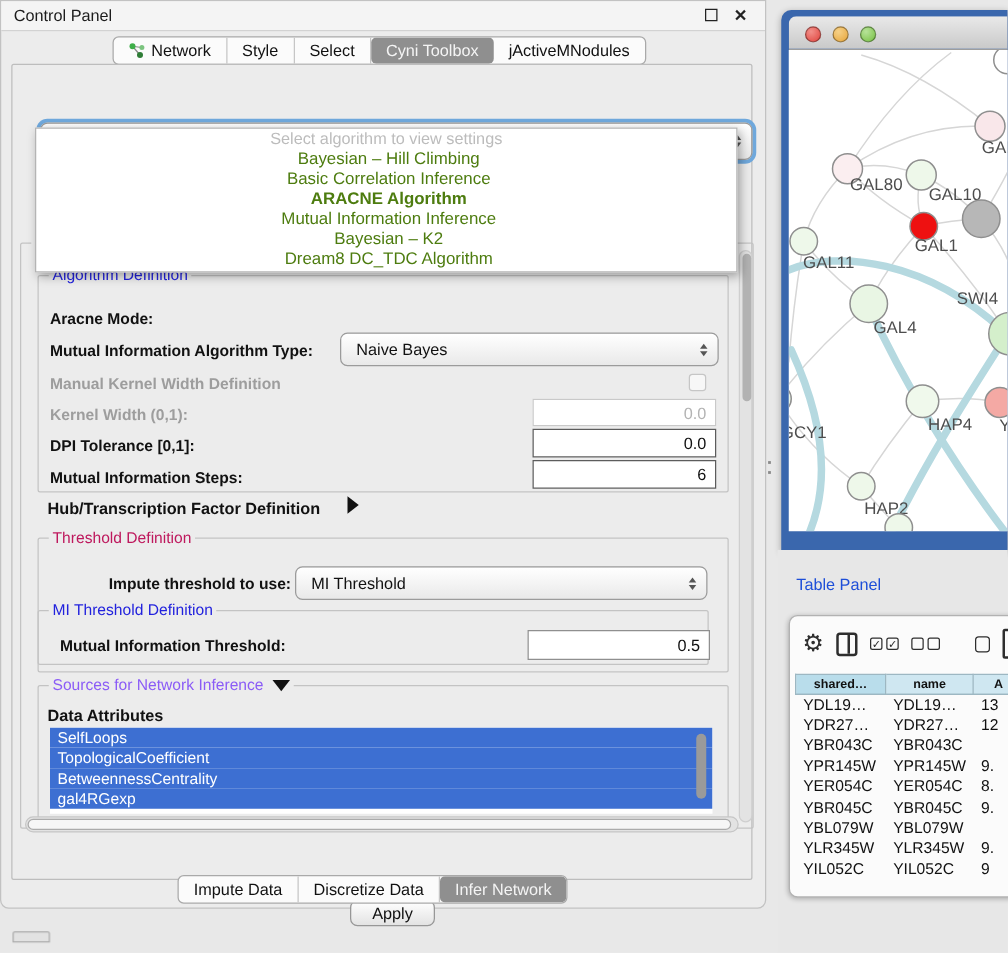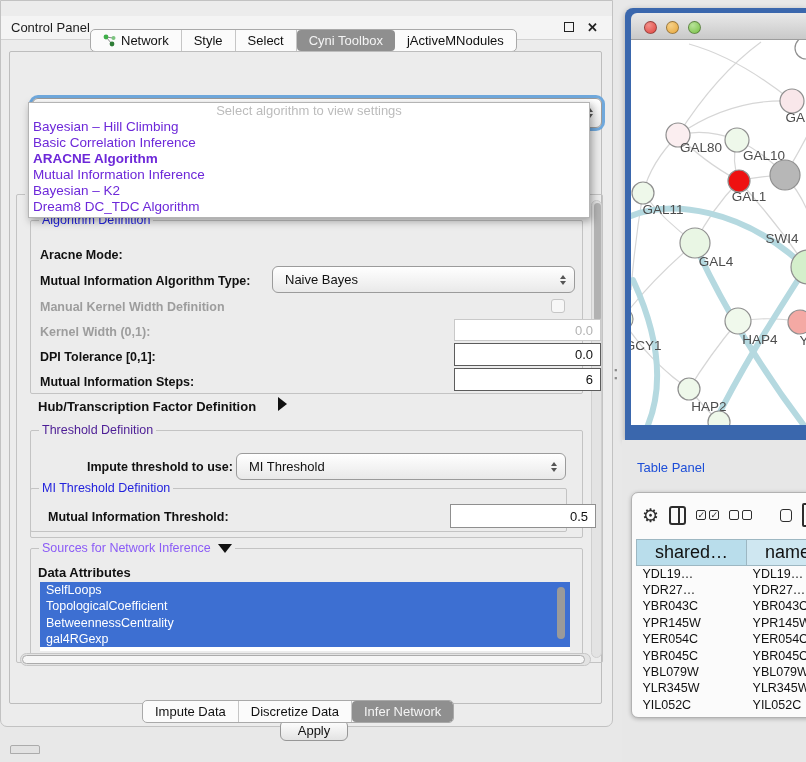--- a/index.html
+++ b/index.html
@@ -4,21 +4,21 @@
 <style>
   * { margin:0; padding:0; box-sizing:border-box; }
   html,body { width:806px; height:762px; overflow:hidden; background:#e8e8e8;
     font-family:"Liberation Sans", sans-serif; -webkit-font-smoothing:antialiased; }
   .abs { position:absolute; }
 
   
   #control-panel { left:0; top:8; width:613px; height:727px; background:#ececec;
     border:1px solid #c2c2c2; border-radius:0 0 7px 7px; }
   #cp-titlebar { left:0; top:0; width:100%; height:24px; background:#f4f4f4;
-    border-bottom:1px solid #d2d2d2;margin-top:15px; }
+    border-bottom:1px solid #d2d2d2; }
   #cp-title { left:10px; top:4px; font-size:13px; color:#1c1c1c; }
   .win-btn { top:4px; width:15px; height:15px; font-size:13px; color:#222; text-align:center; line-height:15px; }
   #cp-float { right:36px; }
   #cp-close { right:12px; font-weight:bold; }
   #cp-float .sq { display:inline-block; width:10px; height:10px; border:1.6px solid #222; margin-top:2px; }
 
   
   .tabbar { display:flex; border:1px solid #a9a9a9; border-radius:5px; background:#fbfbfb; height:23px; overflow:hidden; }
   .tab { display:flex; align-items:center; gap:5px; padding:0 12px; font-size:13px; color:#111;
     border-right:1px solid #c6c6c6; background:transparent; cursor:default; white-space:nowrap; }
@@ -39,34 +39,34 @@
   .combo .arrows i { width:0; height:0; border-left:3.5px solid transparent; border-right:3.5px solid transparent; }
   .combo .arrows i.up { border-bottom:4.5px solid #555; }
   .combo .arrows i.dn { border-top:4.5px solid #555; }
   .combo.focusring { box-shadow:0 0 0 3px #6fa8dc; }
   .combo.ghost { color:#9e9e9e; background:#f1f1f1; }
 
   
   #algo-popup { left:18px; top:50px; width:562px; background:#ffffff; border:1px solid #b4b4b4;
     box-shadow:2px 3px 8px rgba(0,0,0,.35); z-index:40; padding-bottom:2px; }
   #algo-popup .ph { height:16px; text-align:center; color:#bcbcbc; font-size:13px; line-height:16px; }
-  #algo-popup .item { height:16px; line-height:16px; font-size:13.5px; color:#6d28d9; padding-left:4px; white-space:nowrap; }
+  #algo-popup .item { height:16px; line-height:16px; font-size:13.5px; color:#4d7c0f; padding-left:4px; white-space:nowrap;text-align:center; }
   #algo-popup .item.bold { font-weight:bold; }
 
   
   .fs { position:absolute; border:1px solid #c3c3c3; border-radius:2px; }
   .fs > .legend { position:absolute; top:-8px; left:8px; background:#ececec; padding:0 3px; font-size:12.5px; white-space:nowrap; }
   .legend.blue { color:#2222dd; }
-  .legend.green { color:#4c1d95; }
+  .legend.green { color:#be185d; }
   .legend.black { color:#8b5cf6; }
 
   .lbl { position:absolute; font-size:12.5px; font-weight:bold; color:#111; white-space:nowrap; }
   .lbl.dis { color:#9d9d9d; }
   .field { position:absolute; background:#ffffff; font-size:13px; color:#111; text-align:right;
-    padding:0 7px; display:flex; align-items:center; justify-content:flex-end;margin-left:28px; }
+    padding:0 7px; display:flex; align-items:center; justify-content:flex-end; }
   .field.en { border:1.5px solid #5c5c5c; }
   .field.dis { border:1px solid #c9c9c9; color:#b3b3b3; }
   .field.mid { border:1px solid #8f8f8f; }
 
   .checkbox { position:absolute; width:14px; height:14px; border:1px solid #c6c6c6; border-radius:3px; background:#f7f7f7; }
 
   
   .vtrack { position:absolute; background:#e3e3e3; border:1px solid #cfcfcf; border-radius:6px; }
   .vthumb { position:absolute; background:#b2b2b2; border-radius:5px; }
   .htrack { position:absolute; background:#e3e3e3; border:1px solid #c6c6c6; border-radius:7px; }
@@ -98,21 +98,21 @@
   #table-toolbar { position:absolute; left:0; top:0; width:100%; height:44px; display:flex; align-items:center; gap:10px; padding-left:10px; }
   .ticon { color:#2e2e2e; }
   .cols-icon { width:19px; height:19px; border:2px solid #2e2e2e; border-radius:3px; position:relative; }
   .cols-icon:before { content:""; position:absolute; left:50%; top:0; width:2px; height:100%; background:#2e2e2e; }
   .cb-pair { display:flex; gap:3px; }
   .cb { width:10px; height:10px; border:1.6px solid #2e2e2e; border-radius:2px; font-size:9px; line-height:9px; color:#2e2e2e; text-align:center; }
   .single-box { width:13px; height:13px; border:1.6px solid #2e2e2e; border-radius:3px; }
   .doc-icon { width:20px; height:24px; border:2px solid #2e2e2e; border-radius:2px; }
 
   table.data { border-collapse:collapse; position:absolute; left:4px; top:46px; font-size:12.5px; color:#111; }
-  table.data th { font-weight:normal; border:1px solid #9db7c2; padding:2px 18px; font-size:18px; }
+  table.data th { font-weight:bold; border:1px solid #9db7c2; padding:2px 6px; font-size:10px; }
   table.data th.first { background:#b9ddeb; }
   table.data th { background:#cfe7f1; }
   table.data td { padding:0 6px; height:16.4px; white-space:nowrap; }
 
   #top-tick { left:10px; top:0; width:2px; height:6px; background:#9a9a9a; }
   #bl-partial-btn { left:10px; top:753px; width:30px; height:9px; border:1px solid #ababab; background:#e2e2e2; border-radius:2px 2px 0 0; }
 
   svg text { font-family:"Liberation Sans", sans-serif; }
 </style>
 </head>

